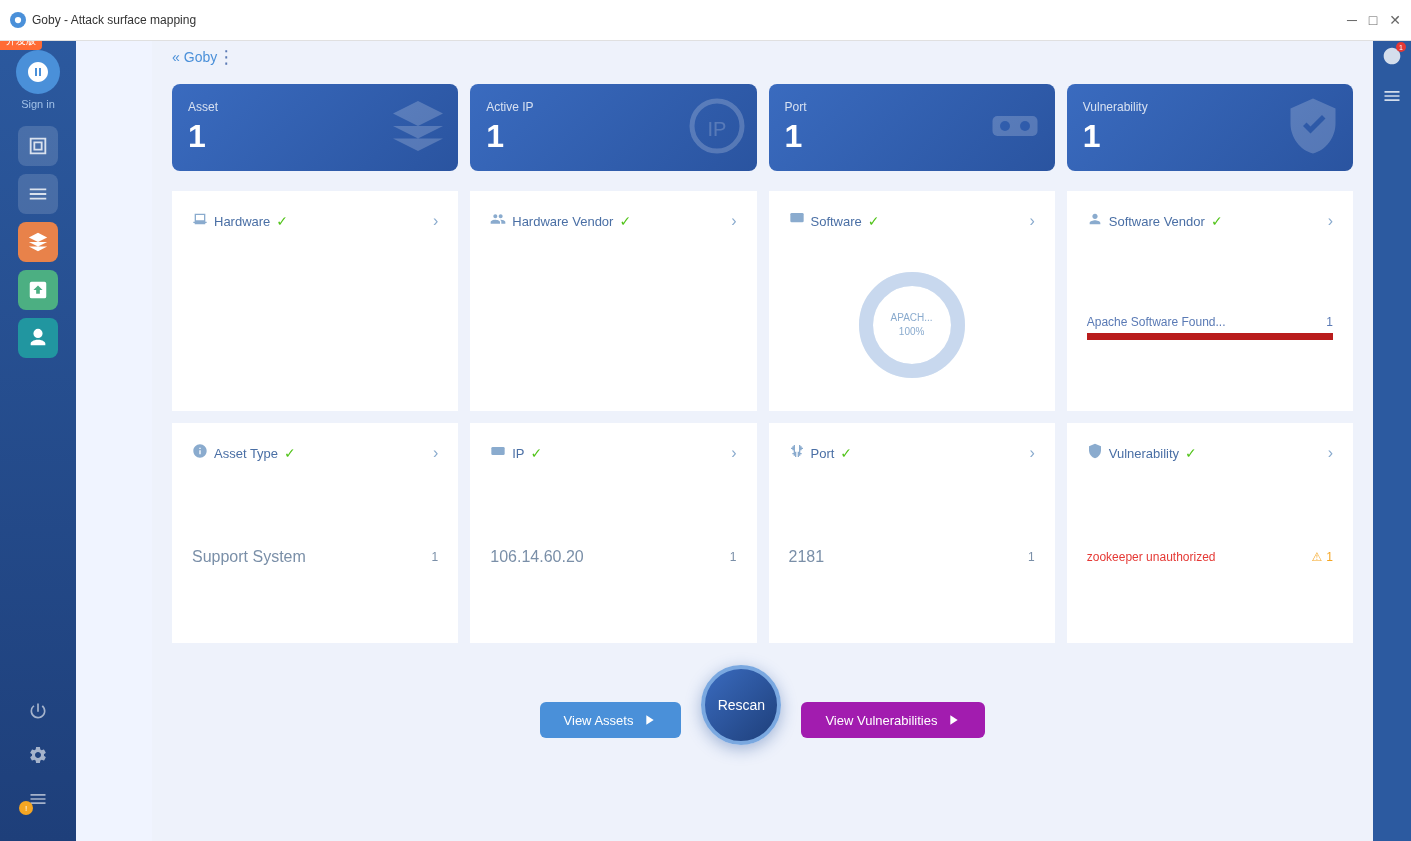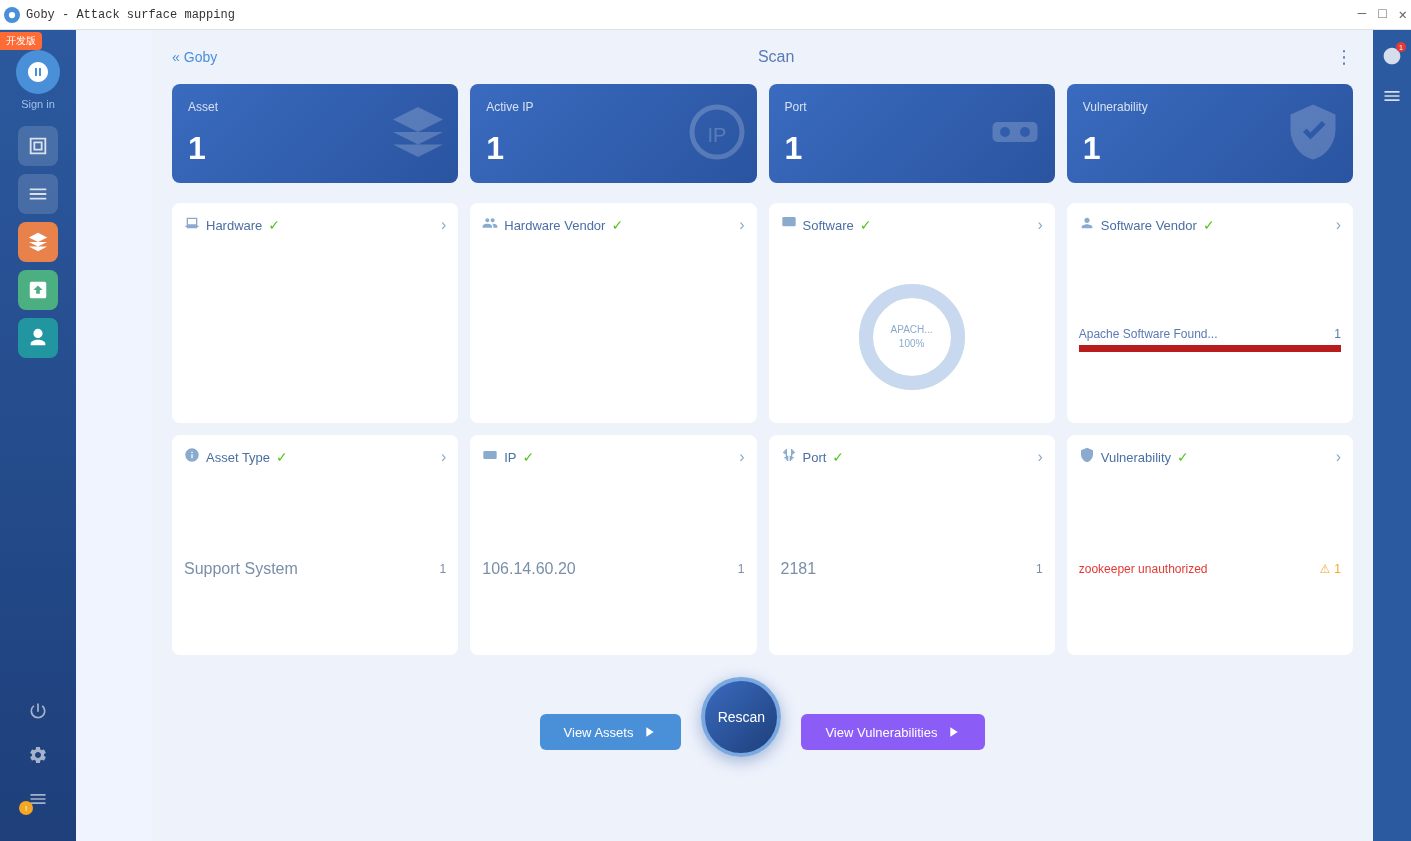--- a/index.html
+++ b/index.html
@@ -1,22 +1,22 @@
 <!DOCTYPE html>
 <html><head>
   <meta charset="utf-8">
   <style>
     * { box-sizing: border-box; margin: 0; padding: 0; }
     body { font-family: -apple-system, BlinkMacSystemFont, 'Segoe UI', sans-serif; background: #f0f4ff; display: flex; width: 1411px; height: 841px; overflow: hidden; }
 
     
     .titlebar {
-      position: fixed; top: 0; left: 0; right: 0; height: 30px;
-      background: #fff; display: flex; align-items: center; padding: 0 4px;
-      border-bottom: 1px solid #e0e0e0; z-index: 100; font-size: 12px; color: #333; font-family: Liberation Mono, monospace;
+      position: fixed; top: 0; left: 0; right: 0; height: 41px;
+      background: #fff; display: flex; align-items: center; padding: 0 10px;
+      border-bottom: 1px solid #e0e0e0; z-index: 100; font-size: 12px; color: #333;
     }
     .titlebar-icon { width: 16px; height: 16px; background: #4a90d9; border-radius: 50%; margin-right: 6px; display: flex; align-items: center; justify-content: center; }
     .titlebar-controls { margin-left: auto; display: flex; gap: 12px; font-size: 14px; color: #666; cursor: pointer; }
 
     
     .sidebar-left {
       width: 76px; min-height: 841px; background: linear-gradient(180deg, #2c5aa0 0%, #1e3f7a 100%);
       display: flex; flex-direction: column; align-items: center; padding-top: 30px; position: relative; z-index: 10;
     }
     .dev-badge {
@@ -74,29 +74,29 @@
     .header-title { flex: 1; text-align: center; font-size: 16px; color: #5a7ab5; font-weight: 400; }
     .header-more { color: #5a7ab5; cursor: pointer; font-size: 18px; }
 
     
     .stats-row { display: grid; grid-template-columns: repeat(4, 1fr); gap: 12px; margin-bottom: 20px; }
     .stat-card {
       background: linear-gradient(135deg, #3a6bbf 0%, #2a54a0 100%);
       border-radius: 8px; padding: 16px; color: #fff; position: relative; overflow: hidden; min-height: 80px;
       display: flex; flex-direction: column; justify-content: space-between;
     }
-    .stat-card-label { font-size: 12px; color: rgba(255,255,255,0.8); margin-bottom: 16px; }
+    .stat-card-label { font-size: 12px; color: rgba(255,255,255,0.8); margin-bottom: 4px; }
     .stat-card-value { font-size: 32px; font-weight: 600; }
     .stat-card-bg-icon { position: absolute; right: 10px; top: 50%; transform: translateY(-50%); opacity: 0.2; }
     .stat-card-bg-icon svg { width: 60px; height: 60px; fill: #fff; }
 
     
     .panels-grid { display: grid; grid-template-columns: repeat(4, 1fr); gap: 12px; margin-bottom: 12px; }
     .panel {
-      background: #fff; border-radius: 8px; padding: 12px;
+      background: #fff; border-radius: 0; padding: 20px;
       min-height: 220px; display: flex; flex-direction: column; gap: 20px;
     }
     .panel-header { display: flex; align-items: center; justify-content: space-between; margin-bottom: 8px; }
     .panel-title-row { display: flex; align-items: center; gap: 6px; }
     .panel-icon svg { width: 16px; height: 16px; fill: #8aabce; }
     .panel-title { font-size: 13px; color: #4a6fa5; font-weight: 500; }
     .panel-check { color: #52c41a; font-size: 14px; }
     .panel-nav { color: #8aabce; cursor: pointer; font-size: 16px; }
     .panel-body { flex: 1; display: flex; flex-direction: column; justify-content: center; }
 
@@ -126,21 +126,21 @@
       background: linear-gradient(135deg, #3a6bbf, #1e3f7a);
       border: 4px solid #7aa8e0; color: #fff; font-size: 14px; cursor: pointer;
       display: flex; align-items: center; justify-content: center; font-weight: 500;
       box-shadow: 0 4px 16px rgba(42,84,160,0.4);
     }
     .view-btn {
       padding: 10px 24px; border-radius: 6px; font-size: 13px; cursor: pointer;
       display: flex; align-items: center; gap: 8px; border: none; color: #fff; font-weight: 500; margin-top: 30px;
     }
     .view-assets-btn { background: #4a90d9; }
-    .view-vuln-btn { background: #8b5cf6; }
+    .view-vuln-btn { background: #a21caf; }
     .view-btn svg { width: 16px; height: 16px; fill: #fff; }
   </style>
 </head>
 <body>
 
 <div class="titlebar">
   <div class="titlebar-icon">
     <svg viewBox="0 0 16 16" fill="white" width="10" height="10">
         <circle cx="8" cy="8" r="5"></circle>
       </svg>
@@ -225,21 +225,20 @@
   </div>
 </div>
 
 <div class="main-content">
 
   <div class="header">
     <div class="back-btn">
       <span>«</span>
       <span>Goby</span>
     </div>
-    <div class="header-title">Scan</div>
     <div class="header-more">⋮</div>
   </div>
 
   <div class="stats-row">
     <div class="stat-card">
       <div class="stat-card-label">Asset</div>
       <div class="stat-card-value">1</div>
       <div class="stat-card-bg-icon">
         <svg viewBox="0 0 24 24">
             <path d="M12 2L2 7l10 5 10-5-10-5zM2 17l10 5 10-5M2 12l10 5 10-5"></path>

